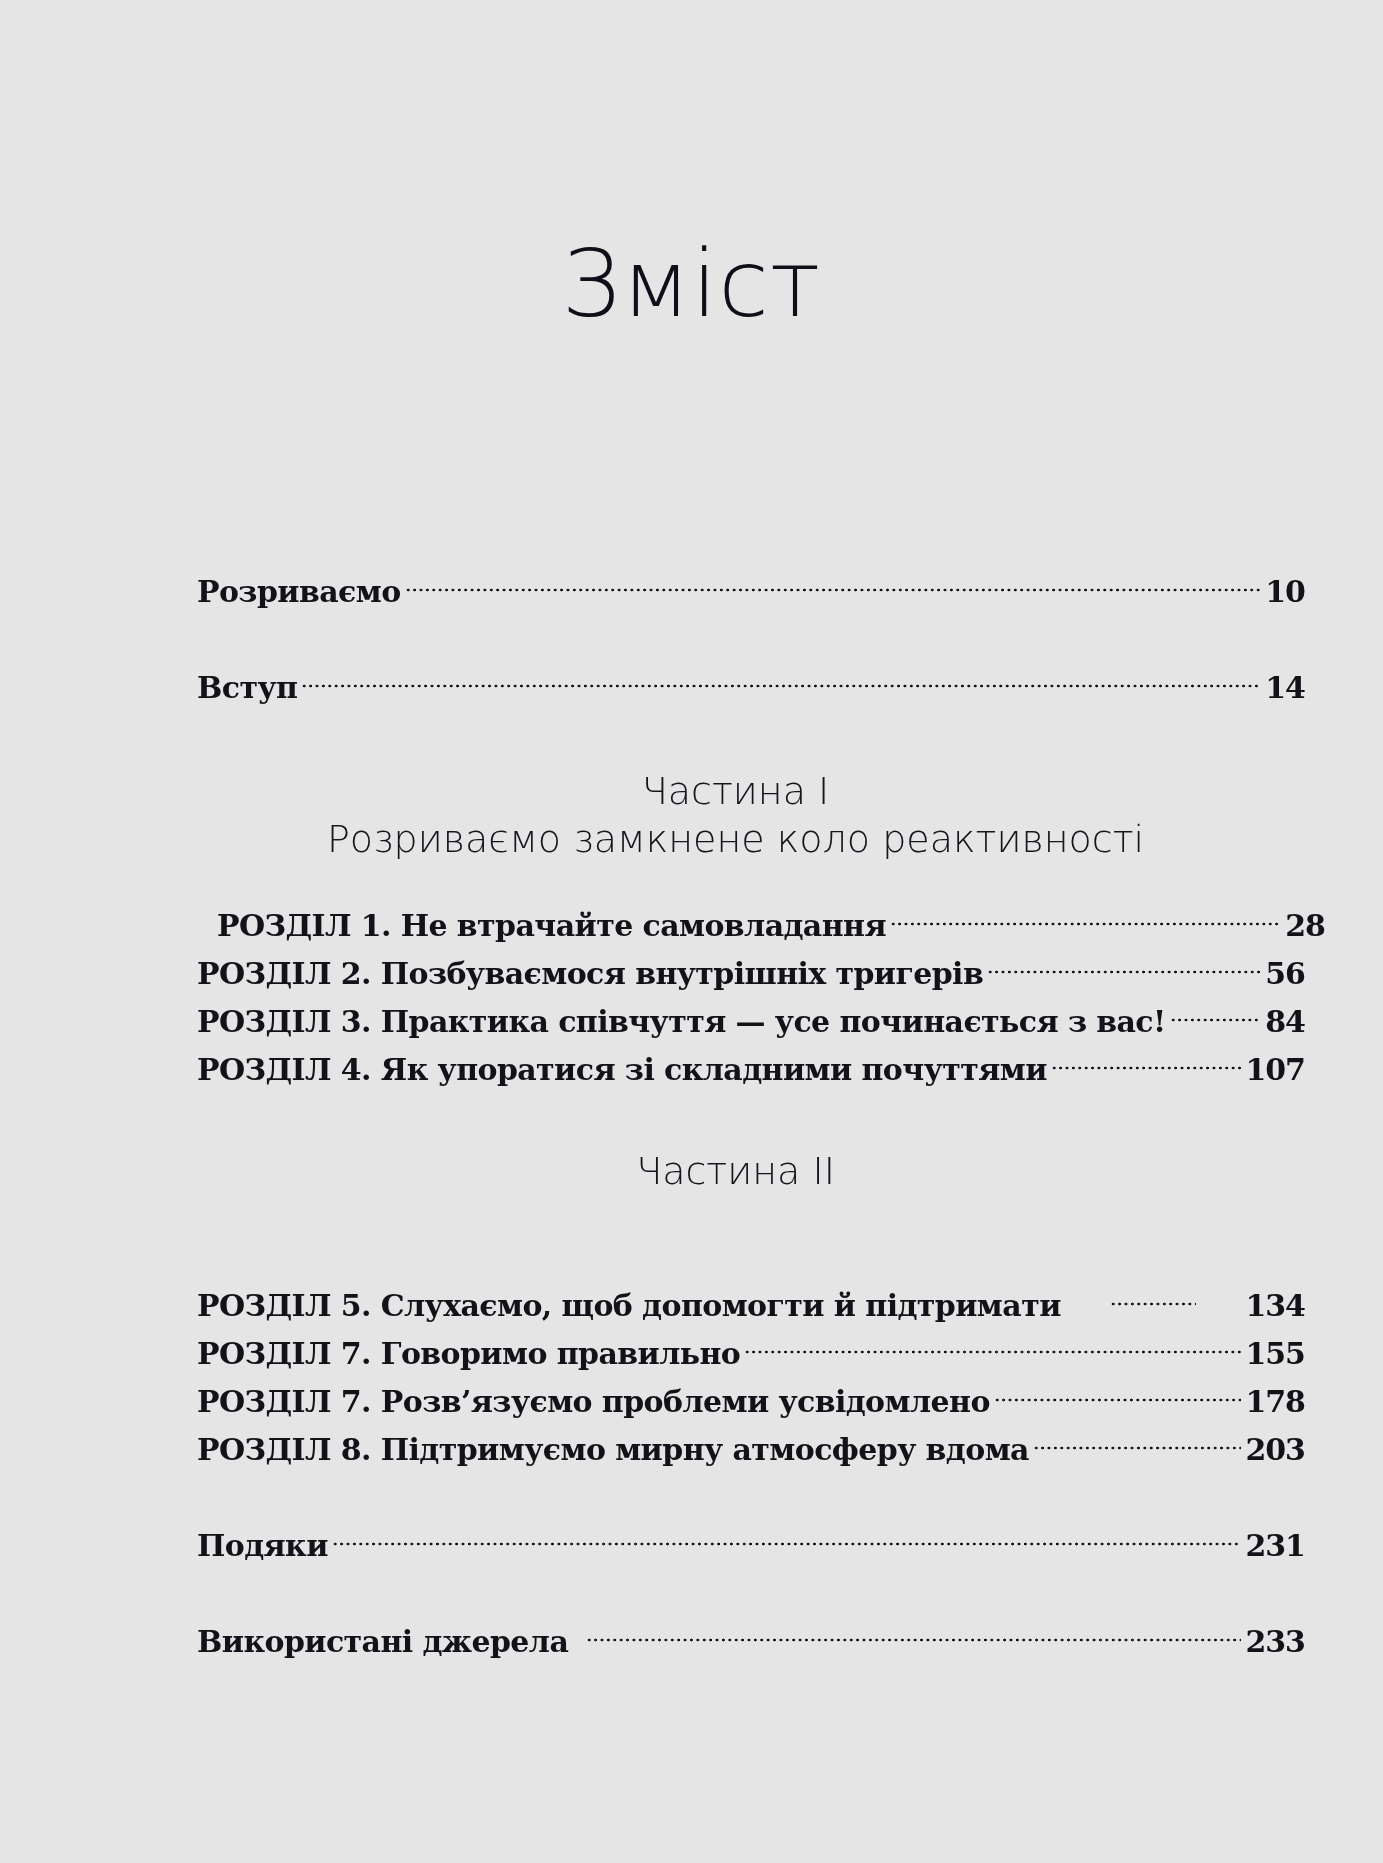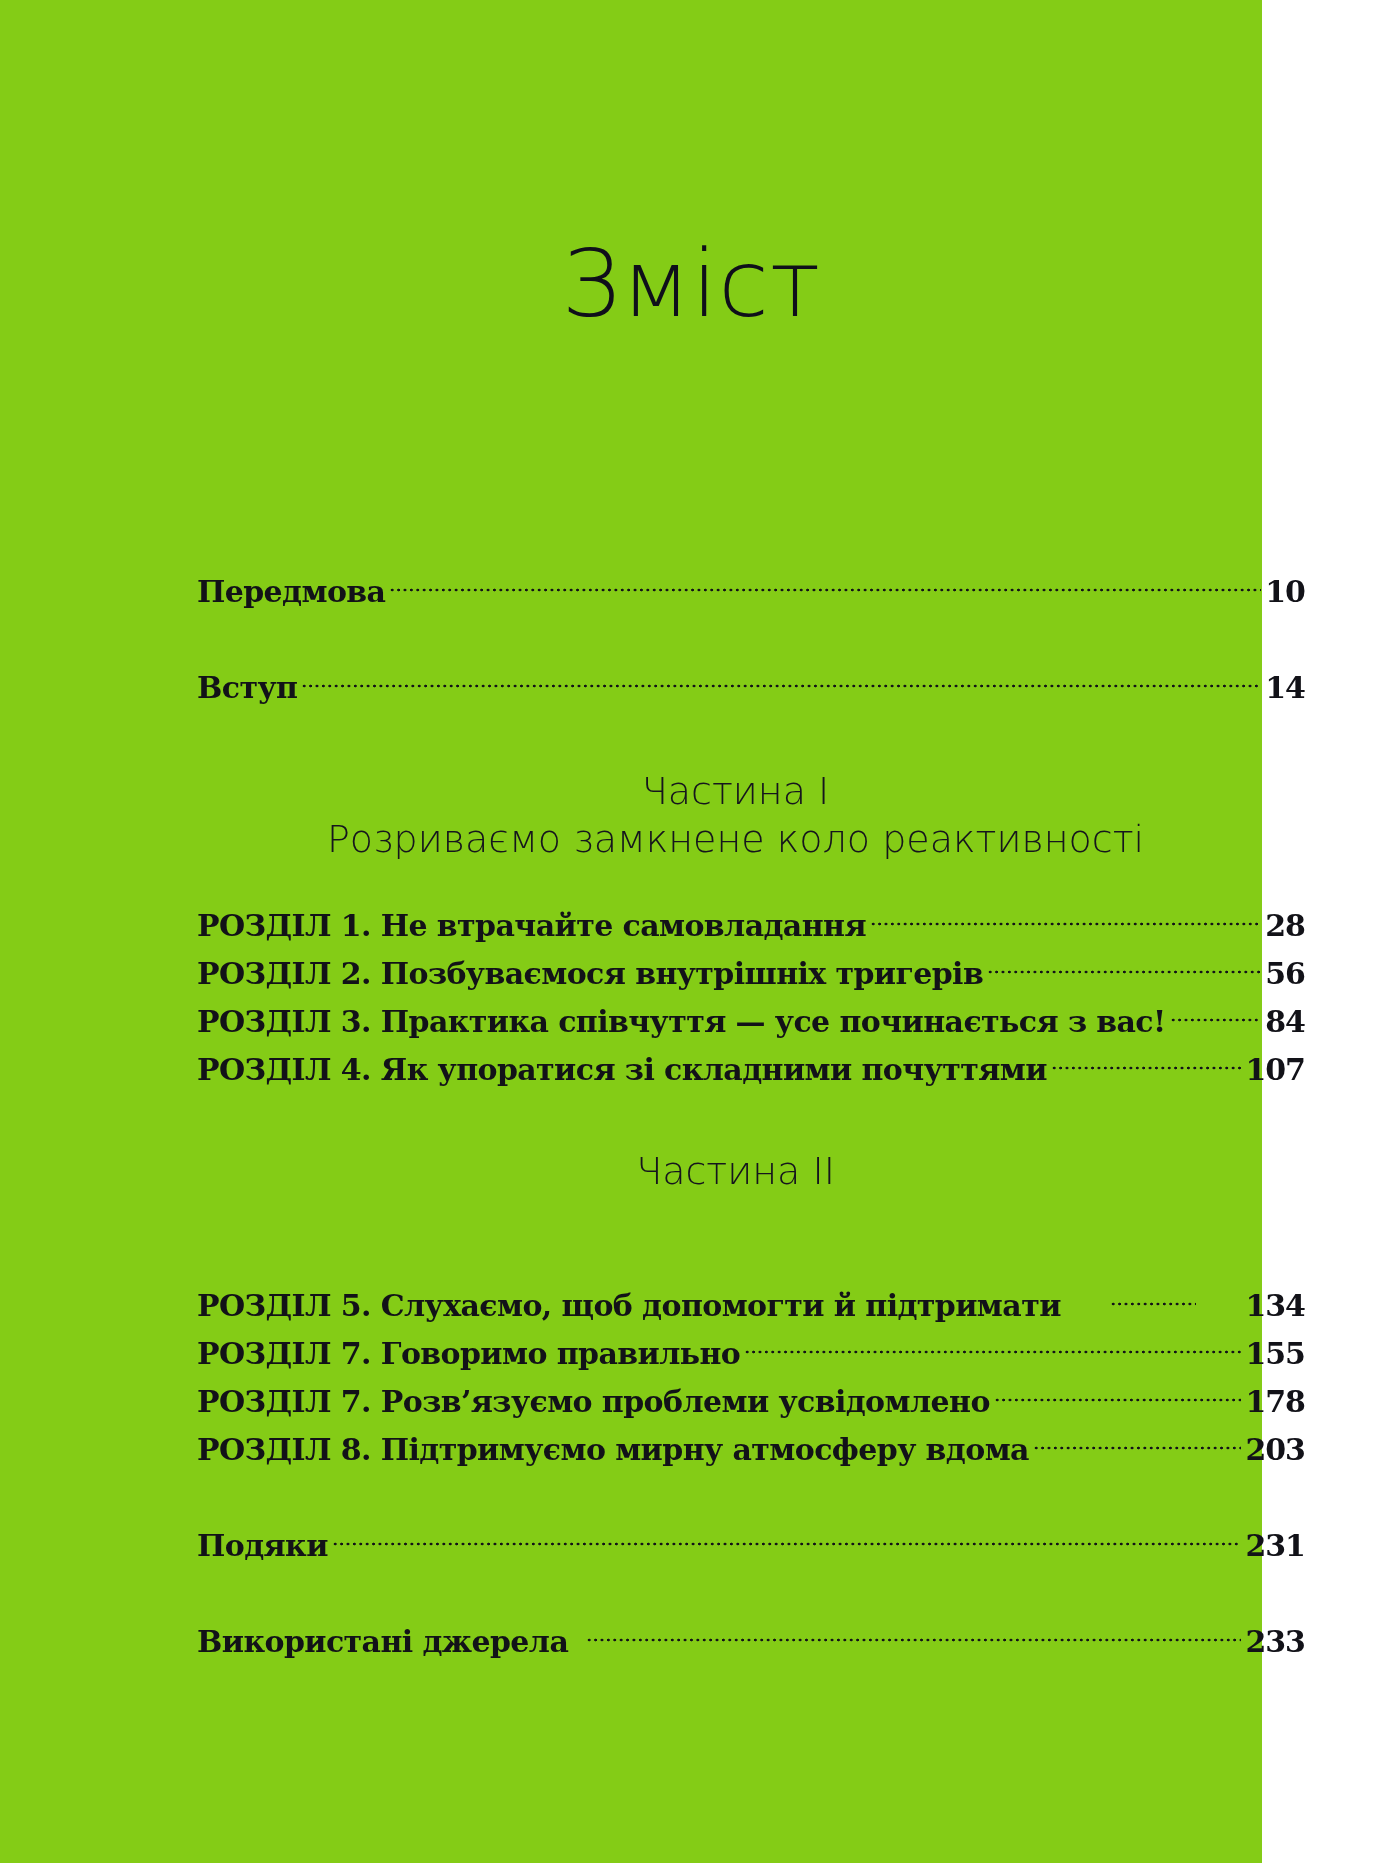--- a/index.html
+++ b/index.html
@@ -10,23 +10,23 @@
     body {
       width: 1383px;
       height: 1863px;
       position: relative;
       overflow: hidden;
       color: #111118;
     }
     .page {
       position: absolute;
       left: 0; top: 0;
-      width: 1262px;
+      width: 1383px;
       height: 1863px;
-      background: #84cc16;
+      background: #e5e5e5;
     }
     .title {
       position: absolute;
       left: 0;
       width: 1383px;
       top: 168px;
       text-align: center;
       font-family: "DejaVu Sans", sans-serif;
       font-weight: 300;
       font-size: 92px;
@@ -96,37 +96,37 @@
     }
   </style>
 </head>
 <body>
 
 <div class="page">
 
   <h1 class="title">Зміст</h1>
 
   <div class="toc-row" style="top:562px;">
-    <span class="label">Передмова</span>
+    <span class="label">Розриваємо</span>
     <span class="leader"></span>
     <span class="page-num">10</span>
   </div>
 
   <div class="toc-row" style="top:658px;">
     <span class="label">Вступ</span>
     <span class="leader"></span>
     <span class="page-num">14</span>
   </div>
 
   <div class="part-heading" style="top:768px;">
     <span class="part-num">Частина I</span>
     <span class="part-title">Розриваємо замкнене коло реактивності</span>
   </div>
 
-  <div class="toc-row" style="top:896px;">
+  <div class="toc-row" style="top:896px;margin-left:20px;">
     <span class="label">РОЗДІЛ 1. Не втрачайте самовладання</span>
     <span class="leader"></span>
     <span class="page-num">28</span>
   </div>
   <div class="toc-row" style="top:944px;">
     <span class="label">РОЗДІЛ 2. Позбуваємося внутрішніх тригерів</span>
     <span class="leader"></span>
     <span class="page-num">56</span>
   </div>
   <div class="toc-row" style="top:992px;">

